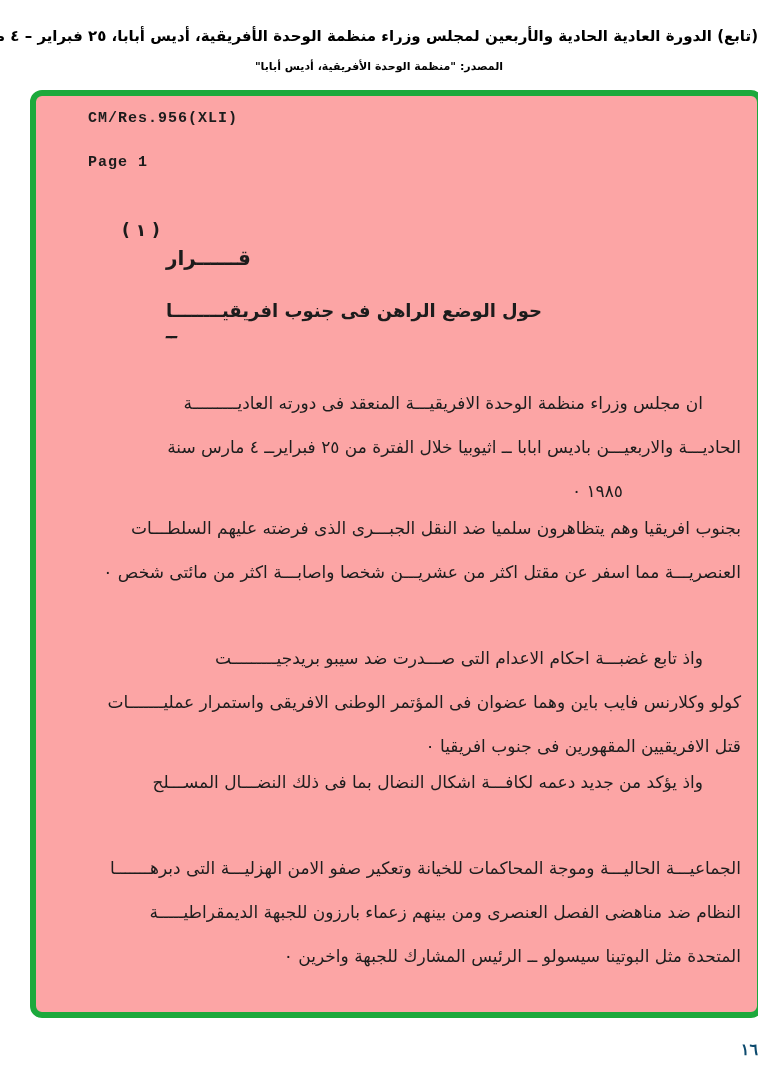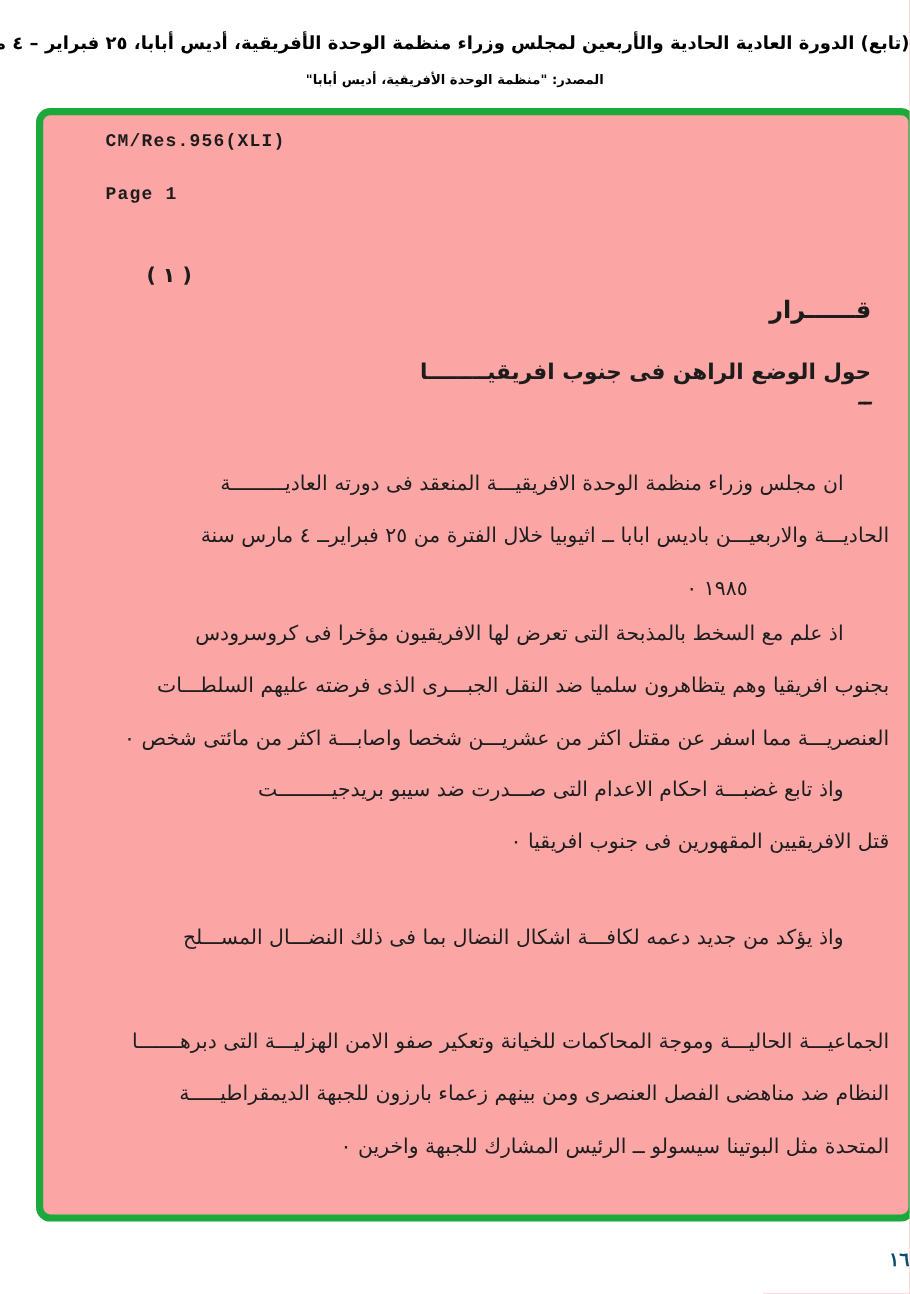--- a/index.html
+++ b/index.html
@@ -30,21 +30,21 @@
   .pagelabel{
     position:absolute;left:52px;top:58px;
     font-family:"Liberation Mono","DejaVu Sans Mono",monospace;
     font-size:15px;font-weight:bold;color:#1c1c1c;letter-spacing:1px;
   }
   .item-number{
     position:absolute;left:86px;top:124px;
     font-size:17px;font-weight:bold;color:#1c1c1c;direction:rtl;
   }
   .heading{
-    position:absolute;left:130px;top:150px;width:560px;text-align:right;
+    position:absolute;left:130px;top:150px;width:560px;text-align:left;
     direction:rtl;color:#1c1c1c;
   }
   .heading .title{font-size:20px;font-weight:bold;letter-spacing:.5px;}
   .heading .subtitle{margin-top:30px;font-size:18px;font-weight:bold;}
   .heading .sep{margin-top:0;font-size:18px;font-weight:bold;font-style:italic;}
   .para{
     position:absolute;left:12px;right:16px;direction:rtl;color:#1d1d1d;
   }
   .para .line{
     line-height:44px;font-size:17px;text-align:right;white-space:nowrap;
@@ -75,27 +75,27 @@
     <div class="sep">ــ</div>
   </div>
 
   <div class="para" style="top:285px;">
     <div class="line first">ان مجلس وزراء منظمة الوحدة الافريقيـــة المنعقد فى دورته العاديـــــــــة</div>
     <div class="line">الحاديـــة والاربعيـــن باديس ابابا ــ اثيوبيا خلال الفترة من ٢٥ فبرايرــ ٤ مارس سنة</div>
     <div class="line year">١٩٨٥ ٠</div>
   </div>
 
   <div class="para" style="top:410px;">
-    <div class="line first">اذ علم مع السخط بالمذبحة التى تعرض لها الافريقيون مؤخرا فى كروسرودس</div>
     <div class="line">بجنوب افريقيا وهم يتظاهرون سلميا ضد النقل الجبـــرى الذى فرضته عليهم السلطـــات</div>
     <div class="line">العنصريـــة مما اسفر عن مقتل اكثر من عشريـــن شخصا واصابـــة اكثر من مائتى شخص ٠</div>
   </div>
 
   <div class="para" style="top:540px;">
     <div class="line first">واذ تابع غضبـــة احكام الاعدام التى صـــدرت ضد سيبو بريدجيـــــــــت</div>
+    <div class="line">كولو وكلارنس فايب باين وهما عضوان فى المؤتمر الوطنى الافريقى واستمرار عمليـــــــات</div>
     <div class="line">قتل الافريقيين المقهورين فى جنوب افريقيا ٠</div>
   </div>
 
   <div class="para" style="top:664px;">
     <div class="line first">واذ يؤكد من جديد دعمه لكافـــة اشكال النضال بما فى ذلك النضـــال المســـلح</div>
   </div>
 
   <div class="para" style="top:750px;">
     <div class="line">الجماعيـــة الحاليـــة وموجة المحاكمات للخيانة وتعكير صفو الامن الهزليـــة التى دبرهـــــــا</div>
     <div class="line">النظام ضد مناهضى الفصل العنصرى ومن بينهم زعماء بارزون  للجبهة الديمقراطيـــــة</div>

